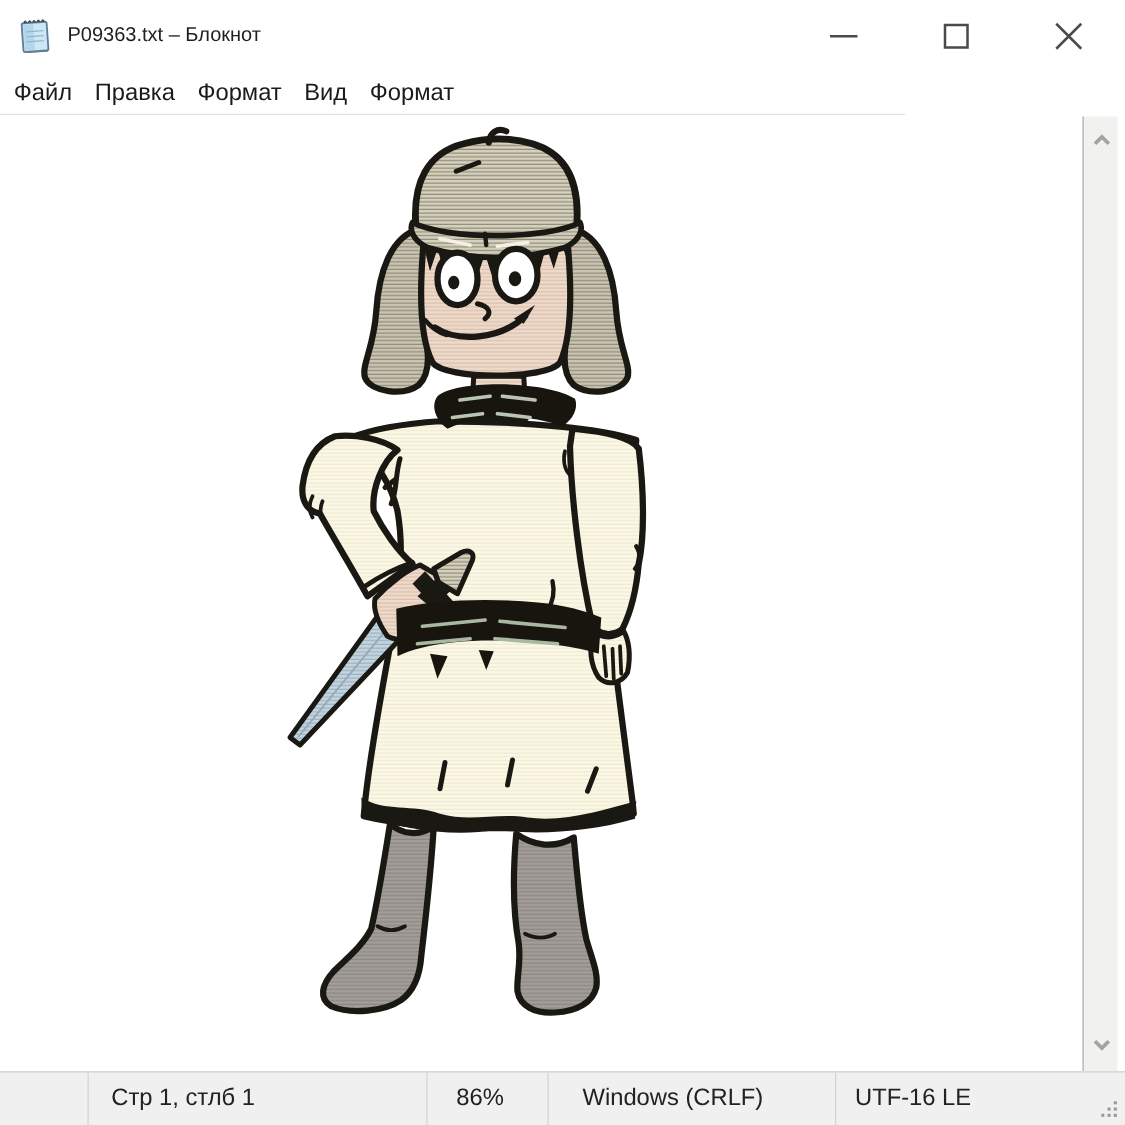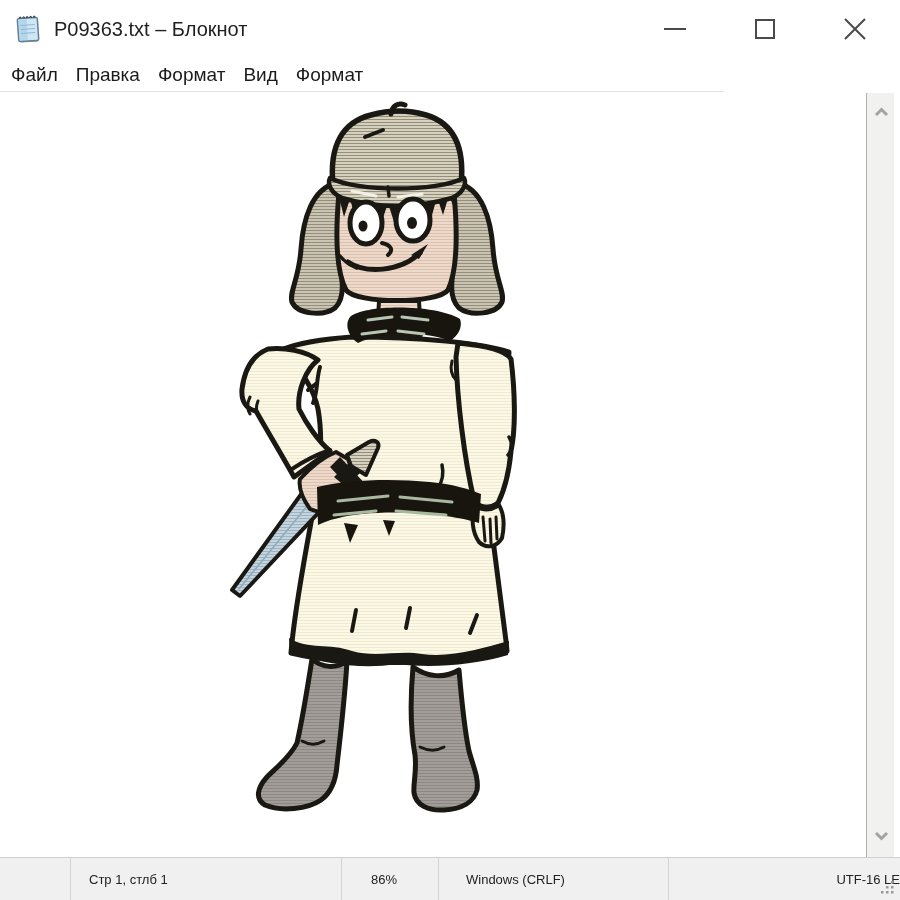--- a/index.html
+++ b/index.html
@@ -4,41 +4,41 @@
 <style>
   html,body{margin:0;padding:0;background:#fff;}
   *{box-sizing:border-box;}
   .window{
     position:relative;width:900px;height:900px;background:#fff;overflow:hidden;
     font-family:"Liberation Sans","DejaVu Sans",sans-serif;color:#1c1c1c;
   }
   
   .titlebar{position:absolute;left:0;top:0;width:900px;height:58px;display:flex;align-items:center;background:#fff;}
   .titlebar .app-icon{margin-left:12px;flex:0 0 auto;width:32px;height:32px;}
-  .titlebar .title{margin-left:10px;font-size:20px;color:#1f1f1f;white-space:nowrap;flex:1 1 auto;}
+  .titlebar .title{margin-left:10px;font-size:16px;color:#1f1f1f;white-space:nowrap;flex:1 1 auto;}
   .winbtns{display:flex;height:58px;flex:0 0 auto;}
   .winbtn{width:90px;height:58px;display:flex;align-items:center;justify-content:center;background:#fff;border:0;padding:0;cursor:default;}
   
   .menubar{position:absolute;left:0;top:58px;width:724px;height:34px;display:flex;align-items:center;padding-left:2px;background:#fff;border-bottom:1px solid #e3e3e3;}
   .menu-item{font-size:19px;color:#1b1b1b;padding:0 9px;line-height:33px;}
   
   .content{position:absolute;left:0;top:93px;width:900px;height:764px;background:#fff;overflow:hidden;}
   .figure{position:absolute;left:0;top:0;}
   .scrollbar{position:absolute;top:0;right:6px;width:28px;height:764px;background:#f1f1f0;border-left:1px solid #aeaeae;}
   .scroll-arrow{position:absolute;left:0;width:28px;height:30px;display:flex;align-items:center;justify-content:center;}
   .scroll-arrow.up{top:4px;}
   .scroll-arrow.down{bottom:6px;}
   
-  .statusbar{position:absolute;left:0;top:857px;width:900px;height:43px;background:#f0f0f0;border-top:1px solid #cfcfcf;display:flex;font-size:13px;color:#222;}
+  .statusbar{position:absolute;left:0;top:857px;width:900px;height:43px;background:#f0f0f0;border-top:1px solid #cfcfcf;display:flex;font-size:19px;color:#222;}
   .sb-cell{display:flex;align-items:center;height:100%;border-left:1px solid #d4d4d4;white-space:nowrap;}
   .sb-cell.first{border-left:none;width:70px;}
   .sb-pos{width:271px;padding-left:18px;}
   .sb-zoom{width:97px;justify-content:center;padding-right:12px;}
   .sb-eol{width:230px;padding-left:27px;}
-  .sb-enc{flex:1;padding-left:15px;position:relative;justify-content:flex-end;}
+  .sb-enc{flex:1;padding-left:15px;position:relative;}
   .grip{position:absolute;right:5px;bottom:5px;width:16px;height:16px;}
 </style>
 </head>
 <body>
 
 <div class="window">
 
   <div class="titlebar">
     <span class="app-icon">
       <svg width="32" height="32" viewBox="0 0 32 32">

